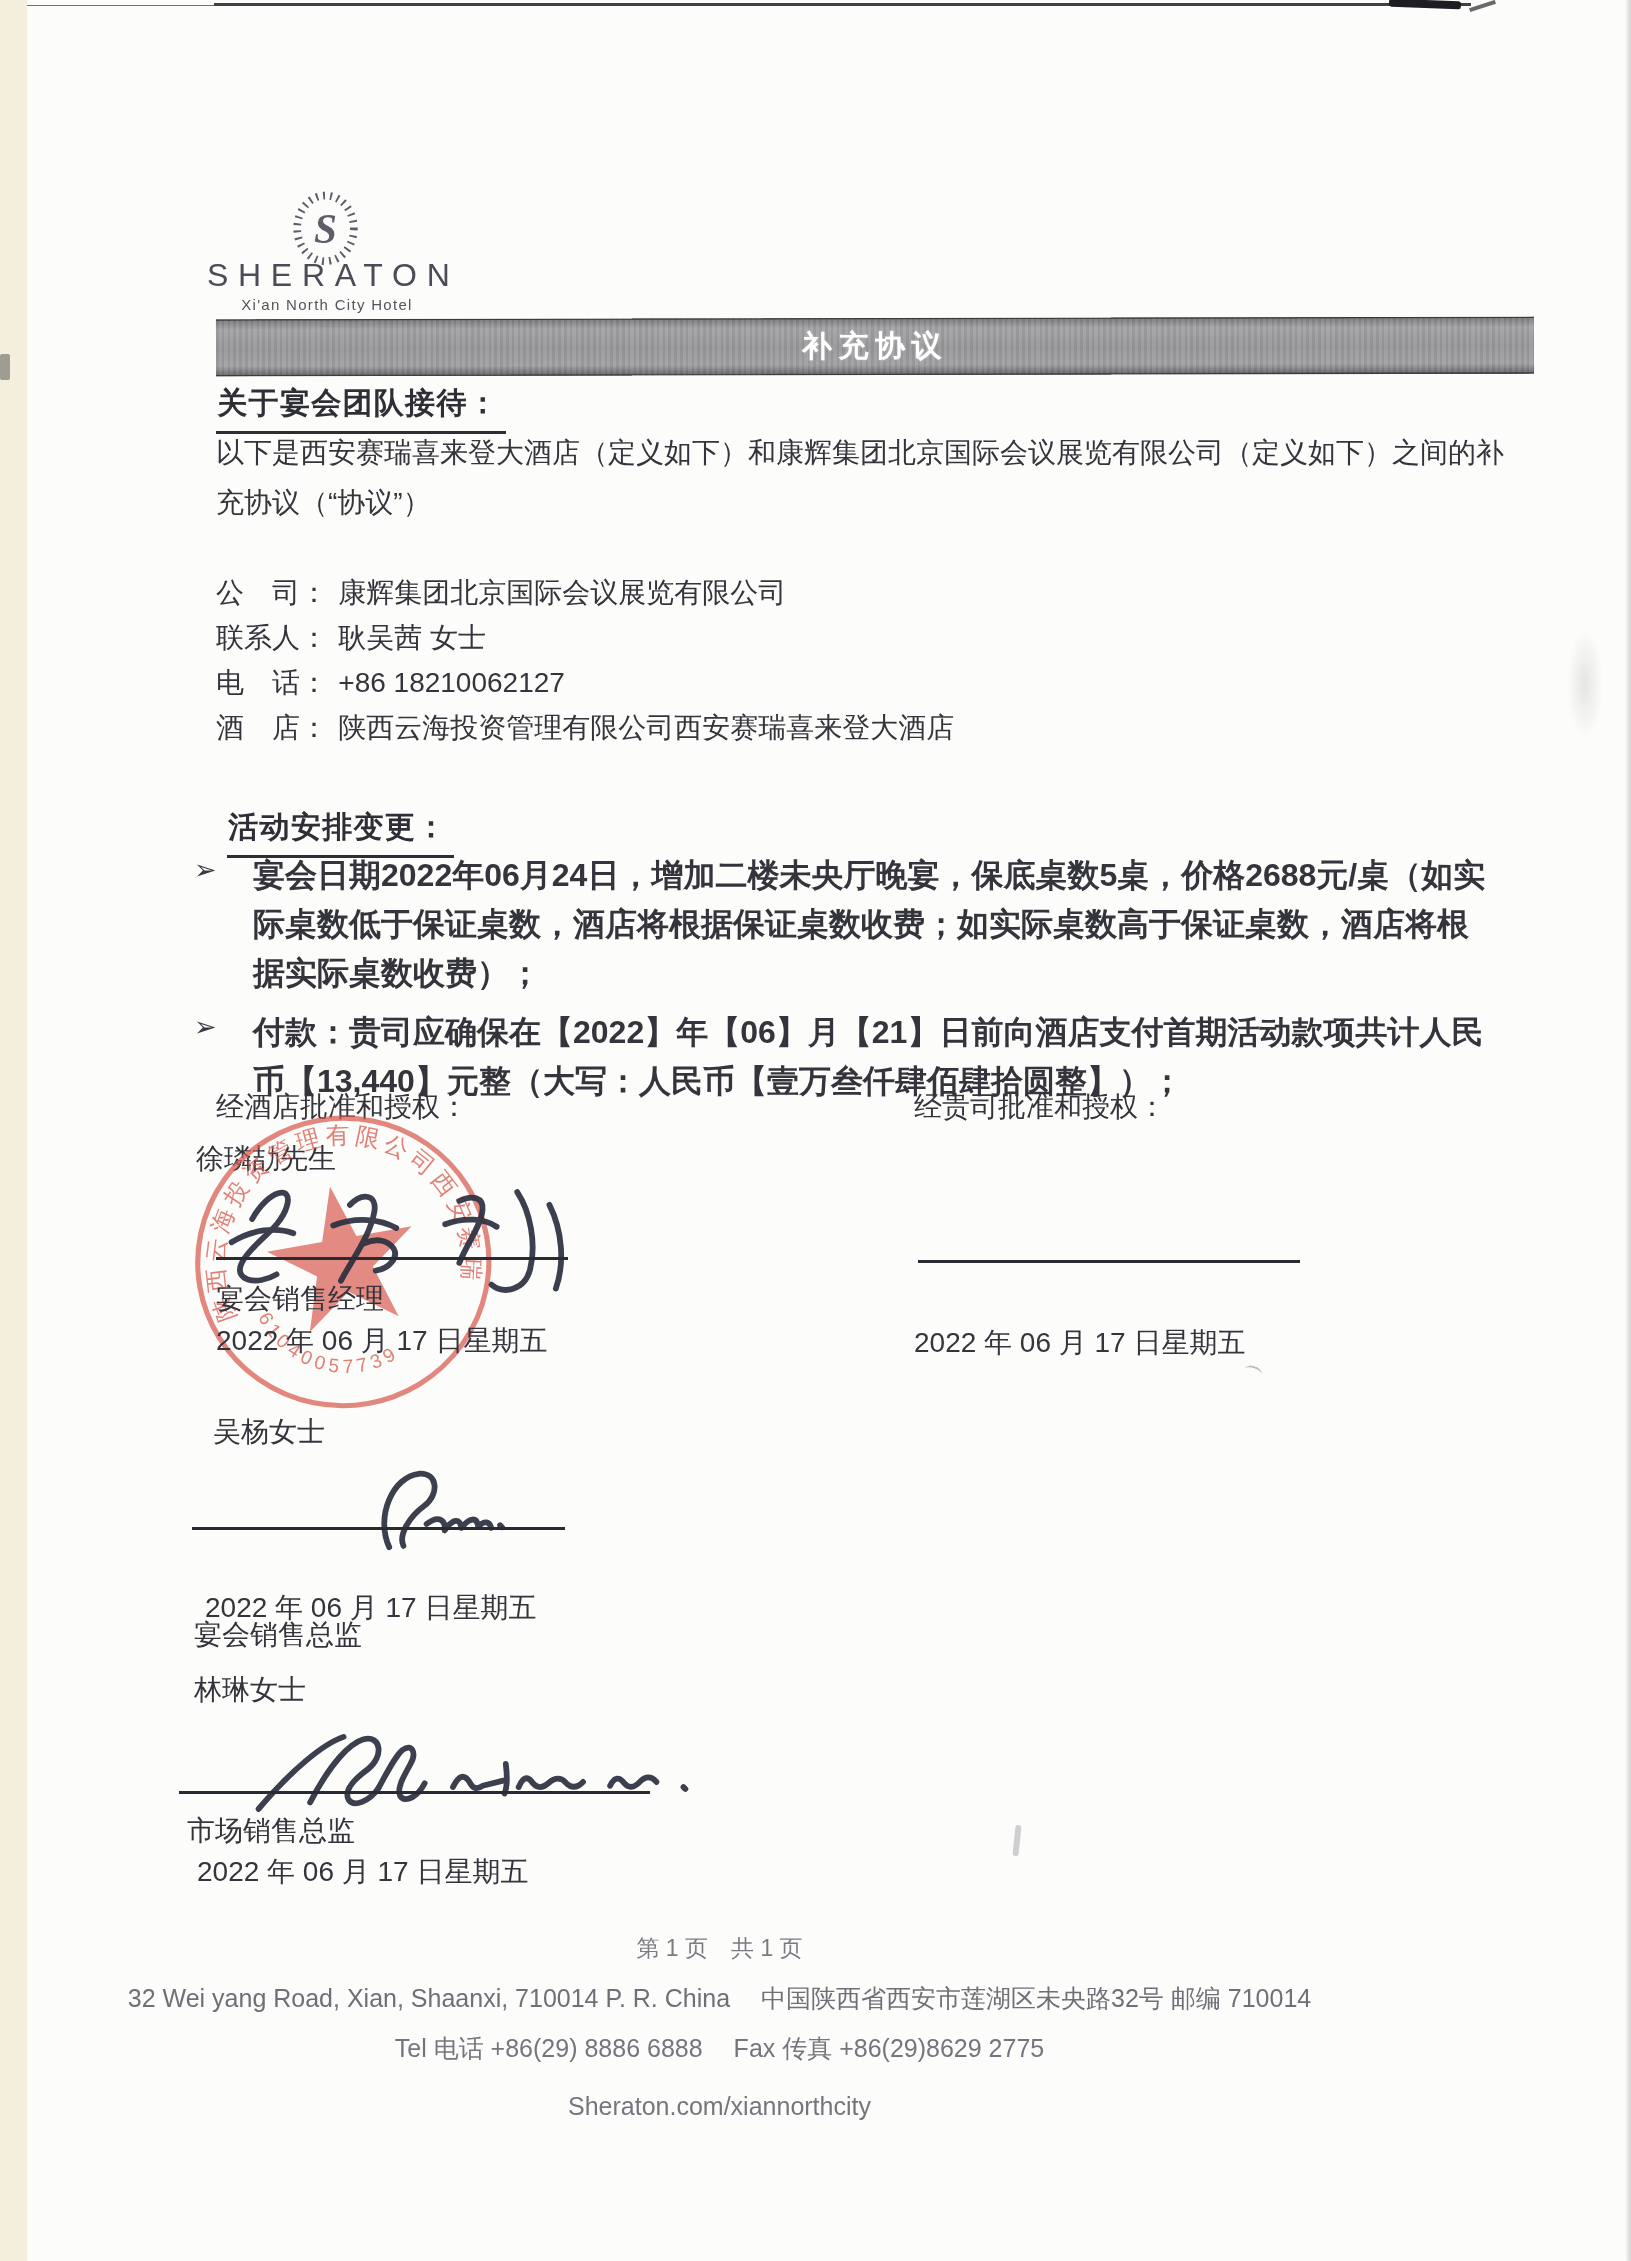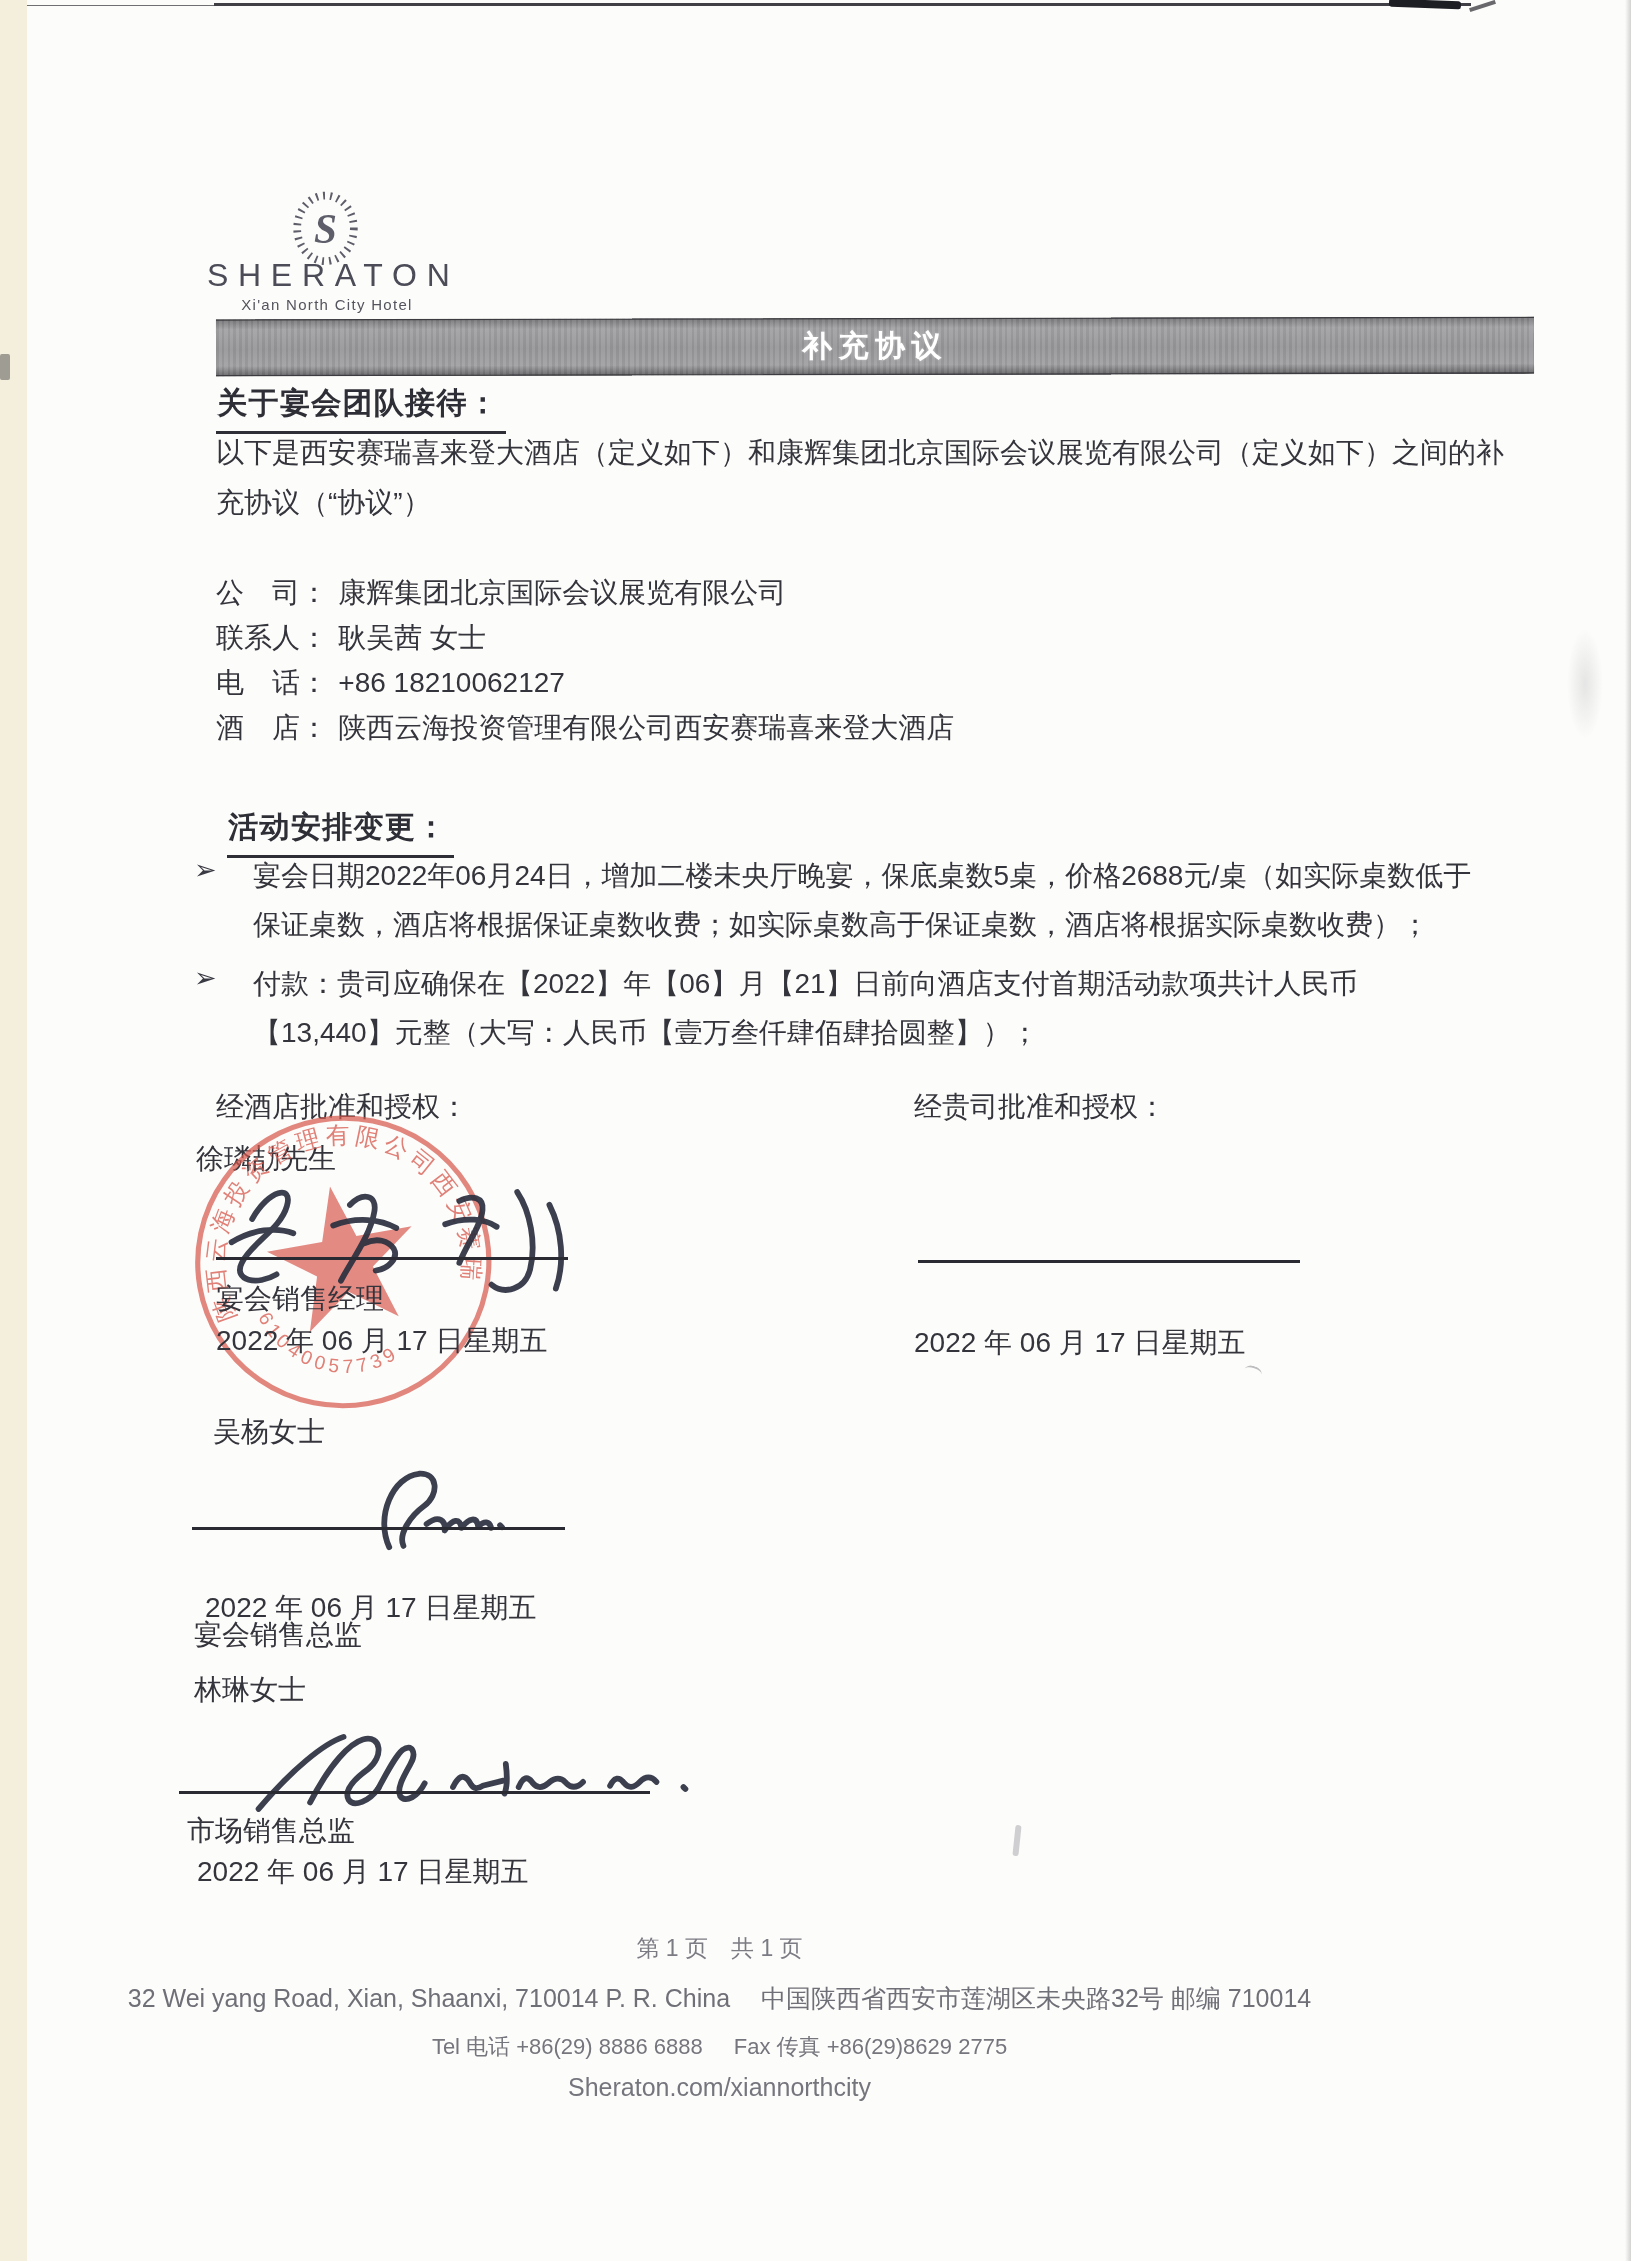--- a/index.html
+++ b/index.html
@@ -44,21 +44,21 @@
     border-bottom:3.2px solid #2e2e36;padding:0 6.5px 6.5px 1.3px;display:inline-block;letter-spacing:1.3px;}
   .intro-heading{left:216px;top:383px;}
   .intro-body{left:216px;top:428px;width:1294px;font-size:28px;line-height:50px;color:#34343c;}
   .parties{left:216px;top:570px;width:1226px;}
   .party-row{display:flex;height:45px;align-items:center;font-size:28px;color:#34343c;}
   .party-row .lbl{margin-right:10.3px;white-space:pre;text-align:right;}
   .changes-heading{left:227px;top:807px;}
   .bullets{left:194px;top:851px;width:1297px;}
   .bullet{display:flex;margin-bottom:10.3px;}
   .bullet .marker{width:59px;font-size:27px;color:#3a3a44;padding-top:2.6px;flex:none;}
-  .bullet .btext{flex:1;font-size:28px;line-height:49px;color:#34343c;}
+  .bullet .btext{flex:1;font-size:32px;line-height:49px;color:#34343c;font-weight:bold;}
   .cn-line{font-size:28px;color:#34343c;white-space:nowrap;}
   
   .hdr-hotel{left:216px;top:1088px;}
   .hdr-client{left:914px;top:1088px;}
   .name-1{left:196px;top:1140px;}
   .sig-line{height:3.2px;background:#2a2a33;}
   .line-1{left:216px;top:1257px;width:352px;}
   .line-r{left:918px;top:1260px;width:382px;}
   .line-2{left:192px;top:1527px;width:373px;}
   .line-3{left:179px;top:1791px;width:471px;}
@@ -75,21 +75,21 @@
   .stamp{left:189px;top:1111px;width:311px;height:308px;color:#d7564b;transform:rotate(-10deg);opacity:.88;}
   .sig-svg{stroke:#2c3040;stroke-width:9;fill:none;stroke-linecap:round;stroke-linejoin:round;opacity:.92;}
   .sig-1{left:213px;top:1165px;width:400px;height:148px;}
   .sig-2{left:348px;top:1462px;width:232px;height:97px;}
   .sig-3{left:232px;top:1724px;width:536px;height:103px;}
   
   .footer{left:0;top:1933px;width:1439px;text-align:center;color:#75757e;}
   .f-page{font-size:23px;color:#7b7b84;margin-bottom:18px;}
   .f-addr{font-size:25px;color:#6f6f78;margin-bottom:17px;}
   .f-addr .gap,.f-tel .gap{display:inline-block;width:31px;}
-  .f-tel{font-size:22px;color:#75757e;margin-bottom:11px;}
+  .f-tel{font-size:25px;color:#75757e;margin-bottom:27px;}
   .f-web{font-size:25px;color:#75757e;}
 </style>
 </head>
 <body>
 
 <div class="doc">
 
   <div class="abs edge-strip"></div>
   <div class="abs edge-speck"></div>
   <div class="abs top-line-a"></div>

